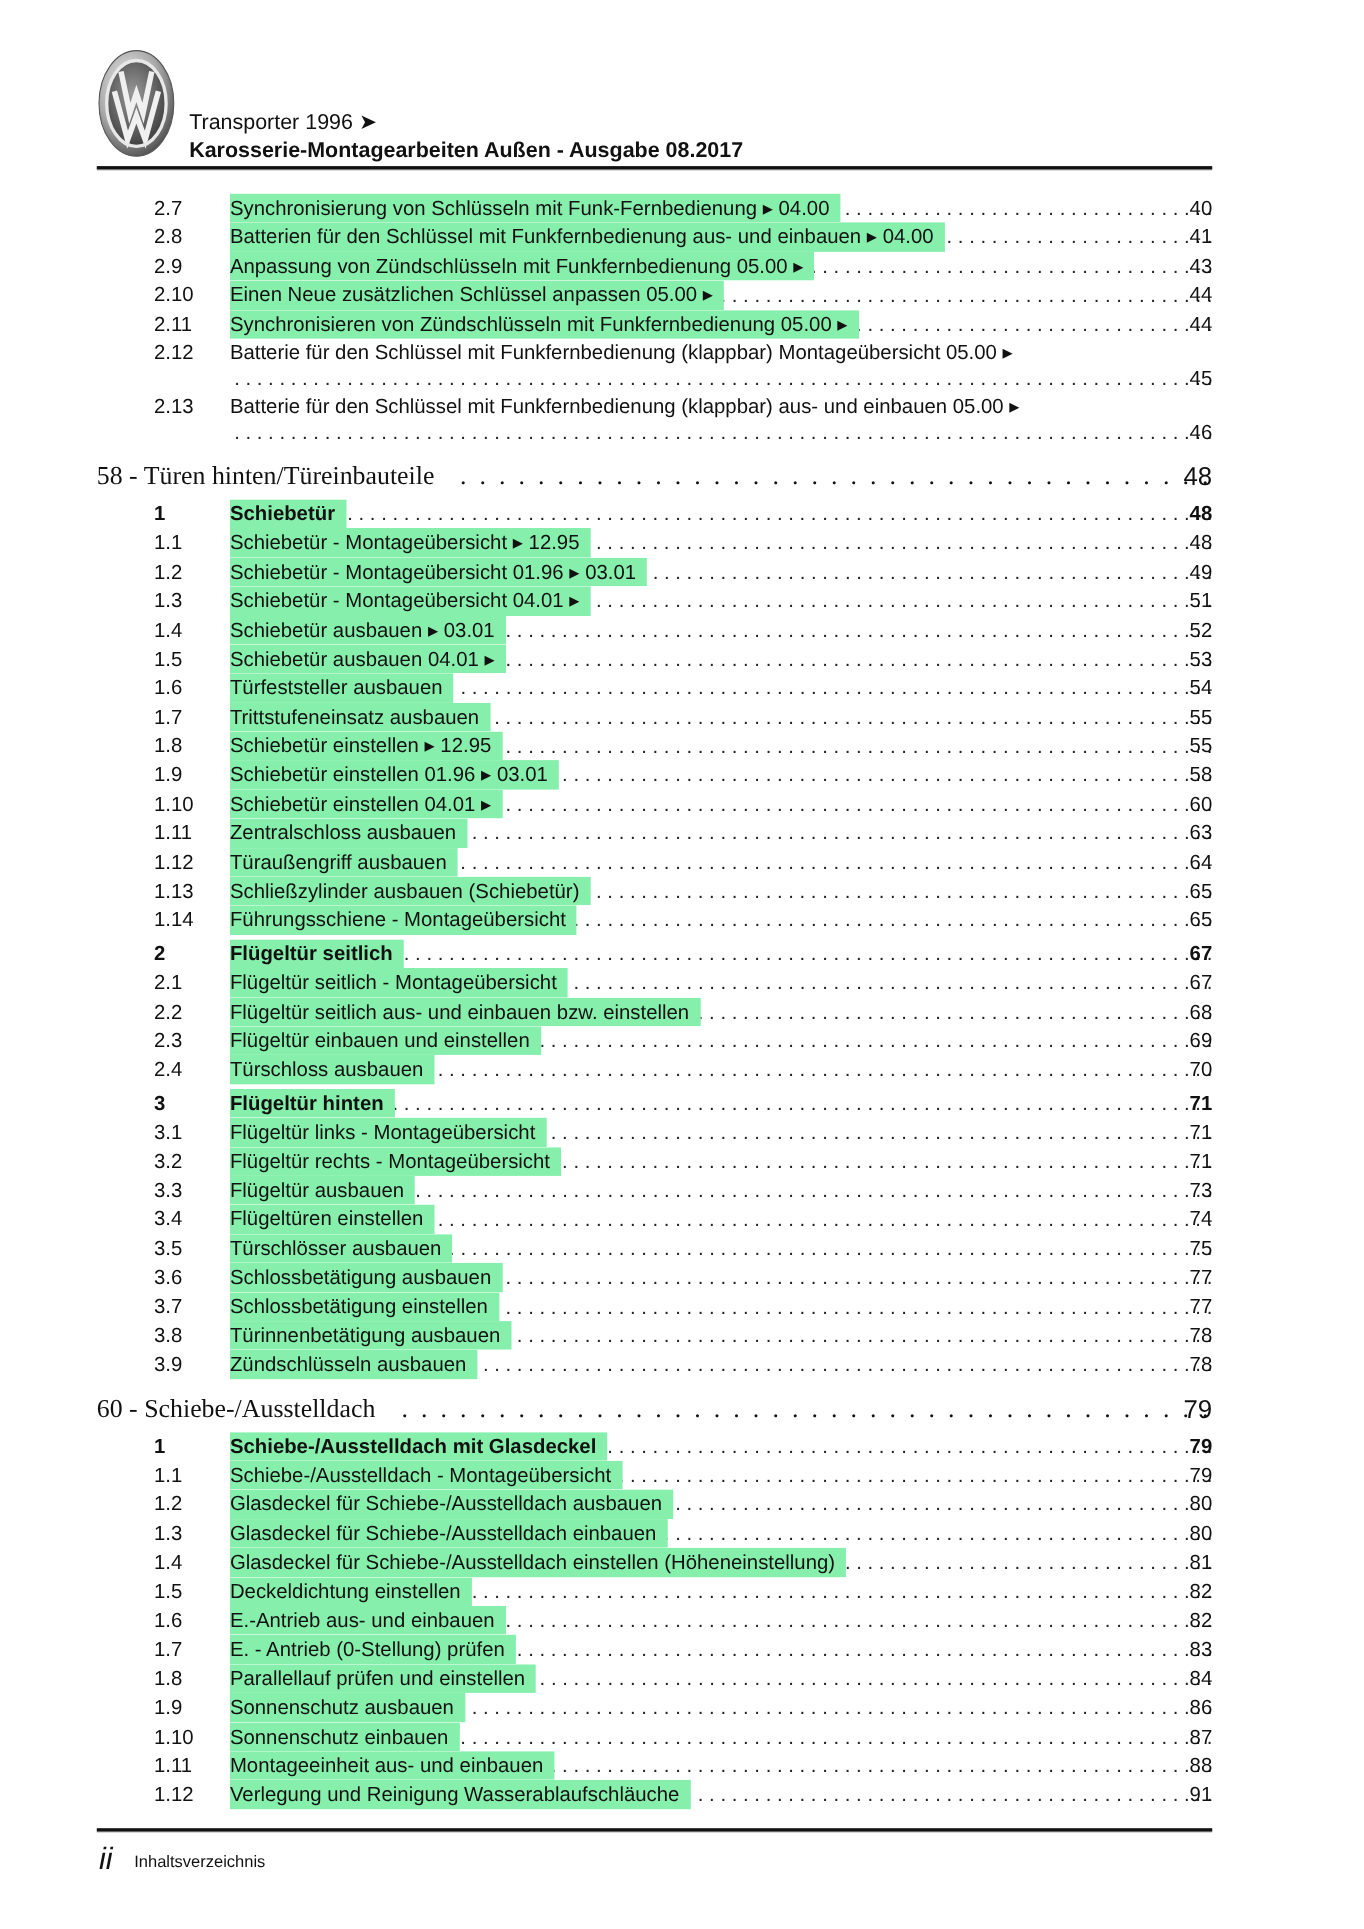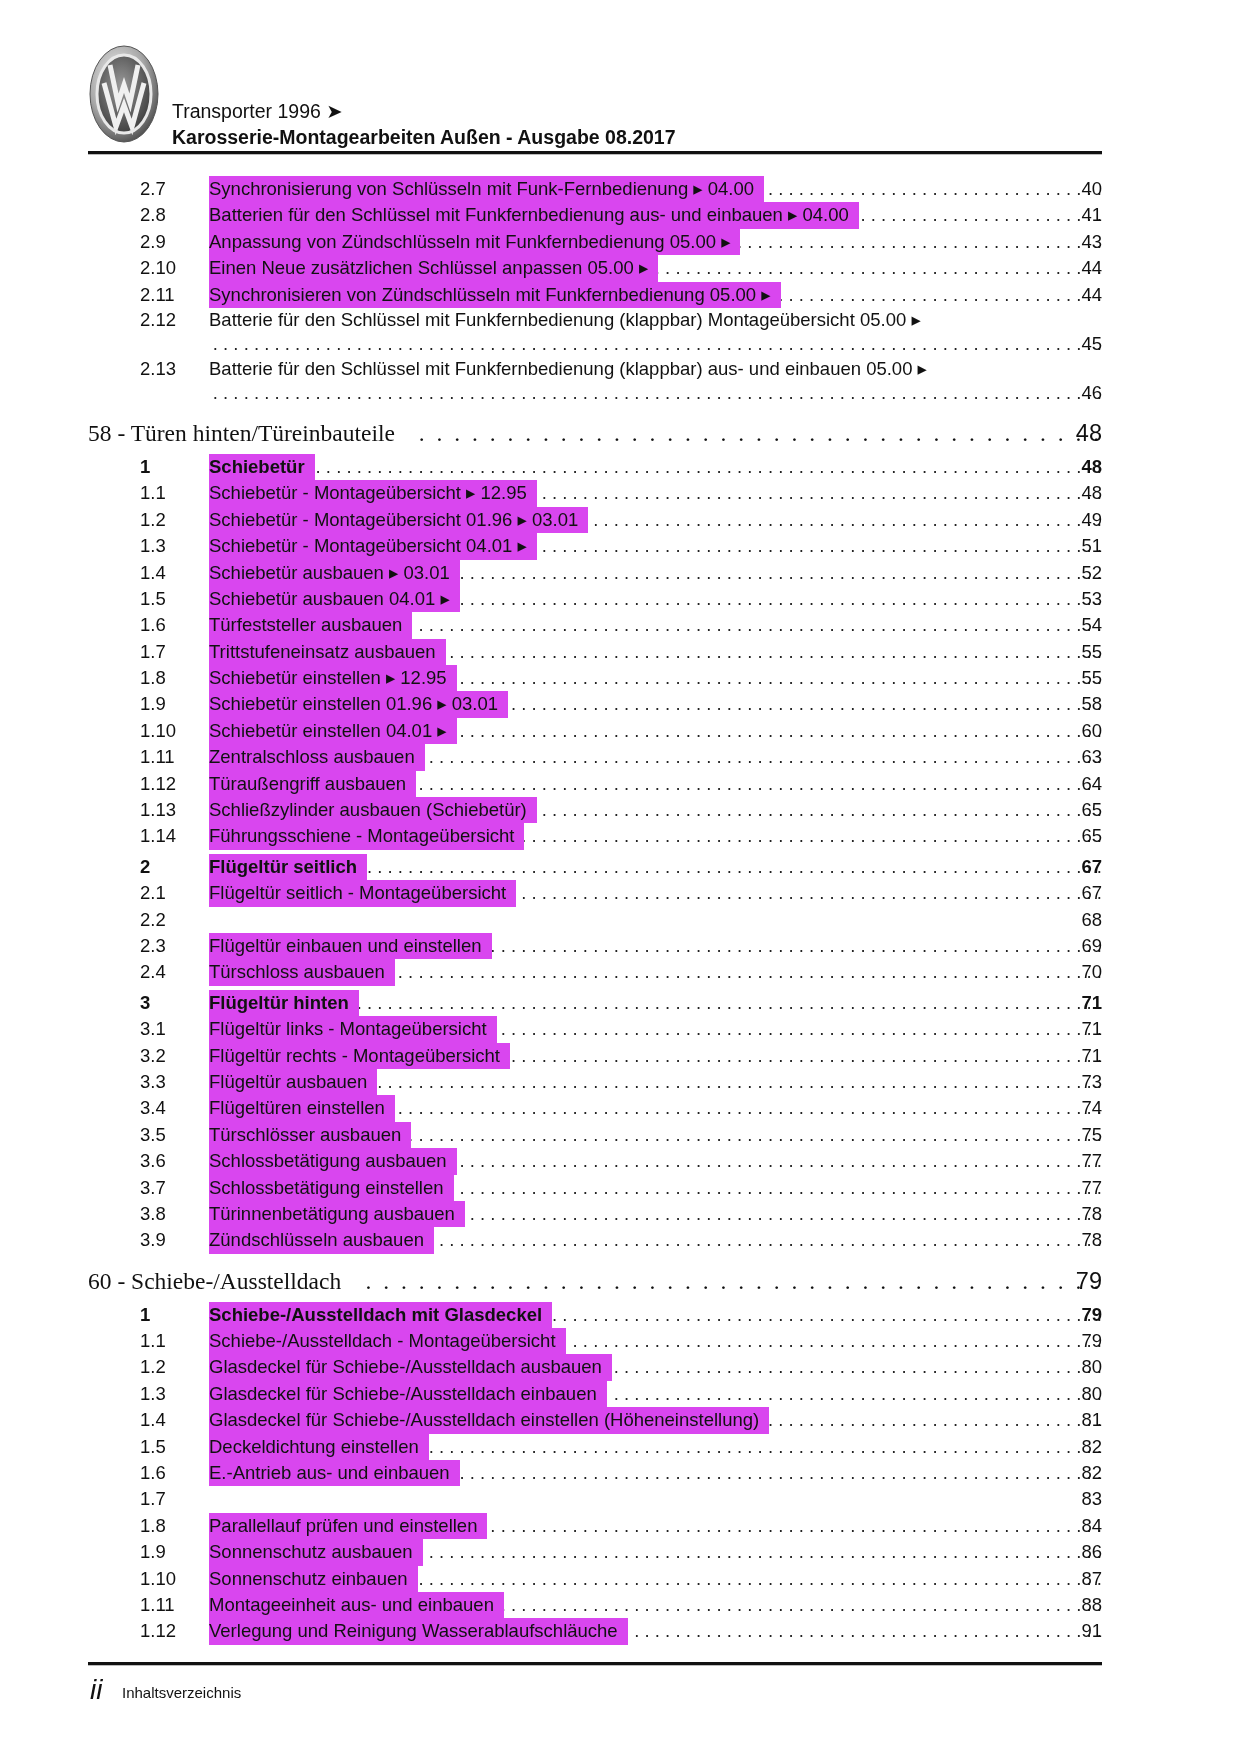--- a/index.html
+++ b/index.html
@@ -7,21 +7,21 @@
          font-family: "Liberation Sans", sans-serif; color: #111; }
   .logo { position: absolute; left: 88px; top: 43px; width: 72px; height: 102px; }
   .hdr1 { position: absolute; left: 172px; top: 100px; font-size: 19.5px; line-height: 22px; white-space: nowrap; }
   .hdr2 { position: absolute; left: 172px; top: 126px; font-size: 19.5px; line-height: 22px; white-space: nowrap; font-weight: bold; }
   .hdr-rule { position: absolute; left: 88px; top: 151px; width: 1014px; height: 3px; background: #111; box-shadow: 0 1px 0 #bbb; }
 
   .toc { position: absolute; left: 0; top: 176px; width: 1240px; }
   .row { position: relative; height: 26.4px; font-size: 18.5px; line-height: 26.4px; }
   .row .num { position: absolute; left: 140px; top: 0; white-space: nowrap; text-align: right; }
   .row .title { position: absolute; left: 209px; right: 138px; top: 0; display: flex; white-space: nowrap; overflow: hidden; }
-  .row .title .t { flex: 0 0 auto; padding-right: 10px; background: #d946ef; }
+  .row .title .t { flex: 0 0 auto; padding-right: 10px; background: #86efac; }
   .row .title .dots { flex: 1 1 auto; overflow: hidden; letter-spacing: 0; color: #222; text-align: right; }
   .row .page { position: absolute; right: 138px; top: 0; width: 40px; text-align: right; }
   .row.bold .num, .row.bold .t, .row.bold .page { font-weight: bold; }
   .row.sub-gap { margin-top: 4px; }
 
   .row.two { height: 49px; }
   .row.two .title { display: block; }
   .row.two .t1 { display: block; height: 23px; line-height: 23px; }
   .row.two .dots2 { display: block; margin-top: 1px; line-height: 23px; overflow: hidden; }
   .row.two .page { top: 23px; }
@@ -265,20 +265,24 @@
   <div class="row">
       <span class="num">2.1</span>
       <span class="title">
         <span class="t">Flügeltür seitlich - Montageübersicht</span>
         <span class="dots dotfill"></span>
       </span>
       <span class="page">67</span>
     </div>
   <div class="row">
       <span class="num">2.2</span>
+      <span class="title">
+        <span class="t">Flügeltür seitlich aus- und einbauen bzw. einstellen</span>
+        <span class="dots dotfill"></span>
+      </span>
       <span class="page">68</span>
     </div>
   <div class="row">
       <span class="num">2.3</span>
       <span class="title">
         <span class="t">Flügeltür einbauen und einstellen</span>
         <span class="dots dotfill"></span>
       </span>
       <span class="page">69</span>
     </div>
@@ -431,20 +435,24 @@
   <div class="row">
       <span class="num">1.6</span>
       <span class="title">
         <span class="t">E.-Antrieb aus- und einbauen</span>
         <span class="dots dotfill"></span>
       </span>
       <span class="page">82</span>
     </div>
   <div class="row">
       <span class="num">1.7</span>
+      <span class="title">
+        <span class="t">E. - Antrieb (0-Stellung) prüfen</span>
+        <span class="dots dotfill"></span>
+      </span>
       <span class="page">83</span>
     </div>
   <div class="row">
       <span class="num">1.8</span>
       <span class="title">
         <span class="t">Parallellauf prüfen und einstellen</span>
         <span class="dots dotfill"></span>
       </span>
       <span class="page">84</span>
     </div>

